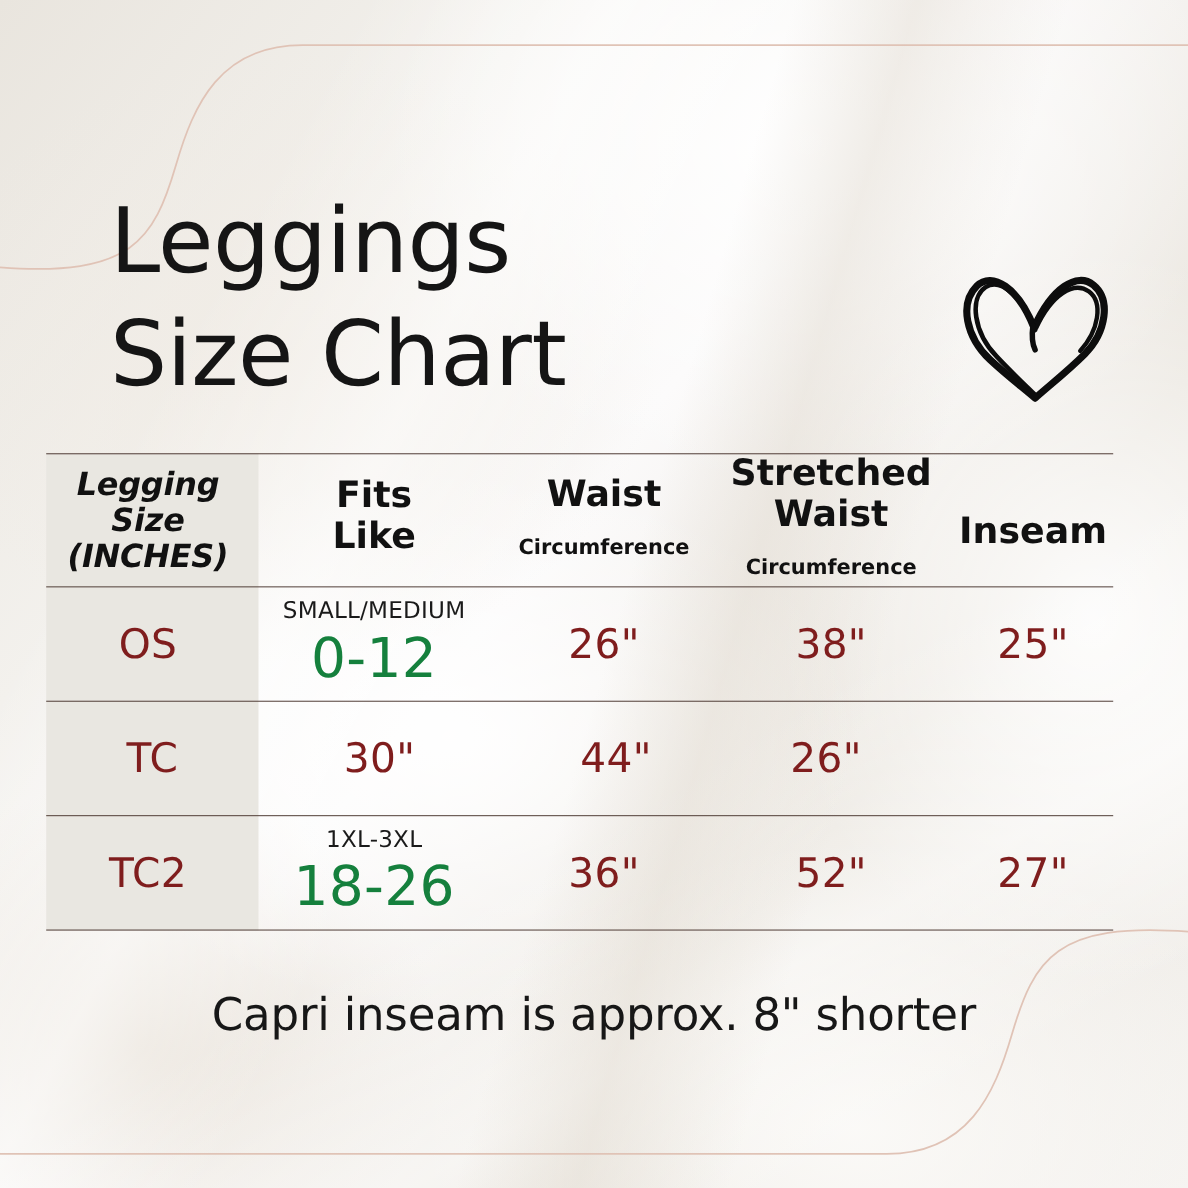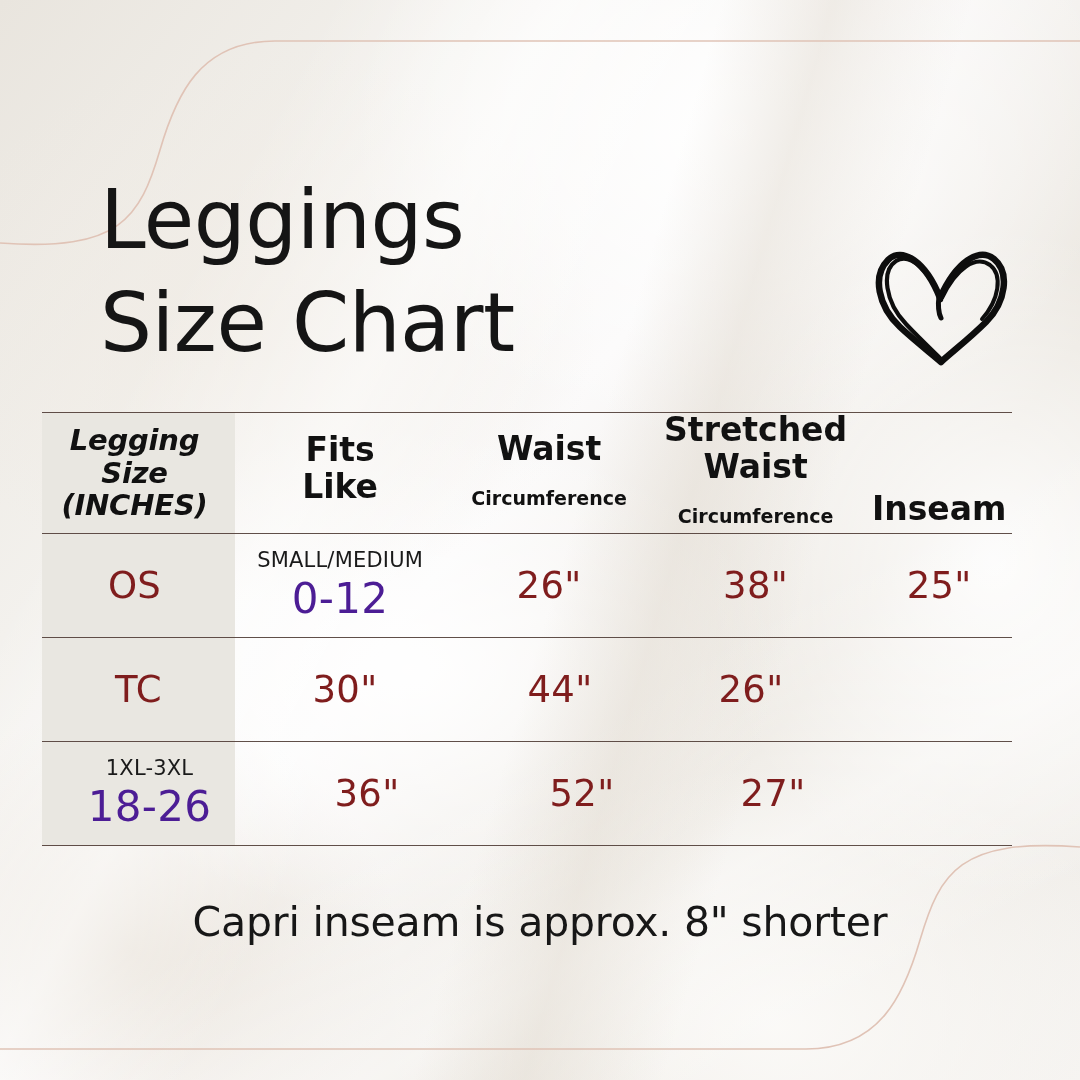--- a/index.html
+++ b/index.html
@@ -134,21 +134,21 @@
   .hd-legging {
     font-style: italic;
     font-size: 29px;
     letter-spacing: -0.2px;
   }
   .hd-main { font-size: 33px; }
   .hd-sub  { font-size: 19px; margin-top: 20px; }
   .hd-inseam {
     font-size: 33px;
     position: relative;
-    top: 36px;
+    top: 10px;
   }
   .hd-fits { position: relative; top: -4px; }
   .hd-waist { position: relative; top: -3px; }
 
   
   .drow { height: 104px; }
   #row-0 { top: 121px; }
   #row-1 { top: 225px; }
   #row-2 { top: 329px; }
 
@@ -158,22 +158,22 @@
     color: #7f1d1d;
     letter-spacing: 0.3px;
   }
   .fits-sub {
     font-size: 21px;
     color: #1a1a1a;
     letter-spacing: 0.2px;
     margin-bottom: 2px;
   }
   .fits-main {
-    font-size: 42px;
-    color: #4c1d95;
+    font-size: 50px;
+    color: #15803d;
     letter-spacing: 0.3px;
   }
 
   
   #footnote {
     position: absolute;
     left: 0;
     top: 898px;
     width: 1080px;
     text-align: center;
@@ -270,20 +270,23 @@
       </div>
       <div class="tcell c4">
         <span class="dv">44"</span>
       </div>
       <div class="tcell c5">
         <span class="dv">26"</span>
       </div>
     </div>
 
     <div class="trow drow" id="row-2">
+      <div class="tcell c1">
+        <span class="dv">TC2</span>
+      </div>
       <div class="tcell c2">
         <span class="fits-sub">1XL-3XL</span>
         <span class="fits-main">18-26</span>
       </div>
       <div class="tcell c3">
         <span class="dv">36"</span>
       </div>
       <div class="tcell c4">
         <span class="dv">52"</span>
       </div>

